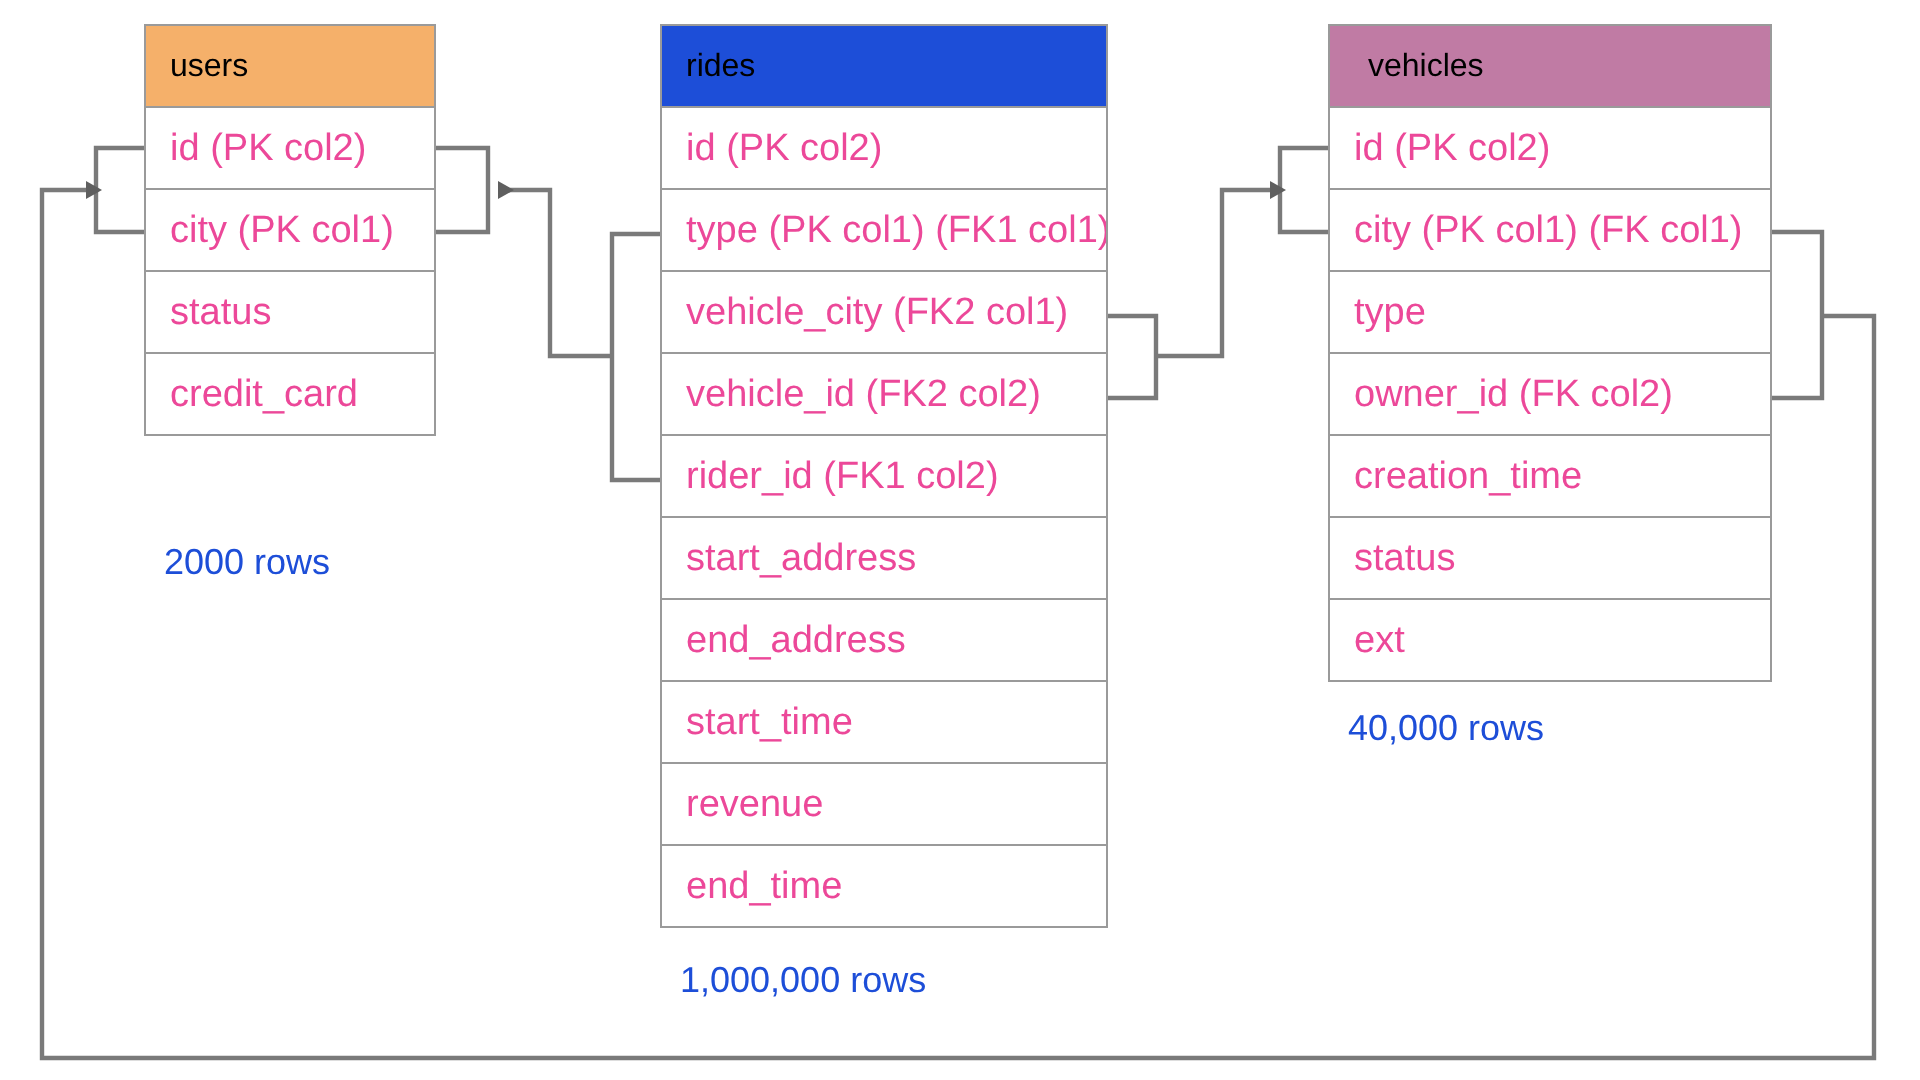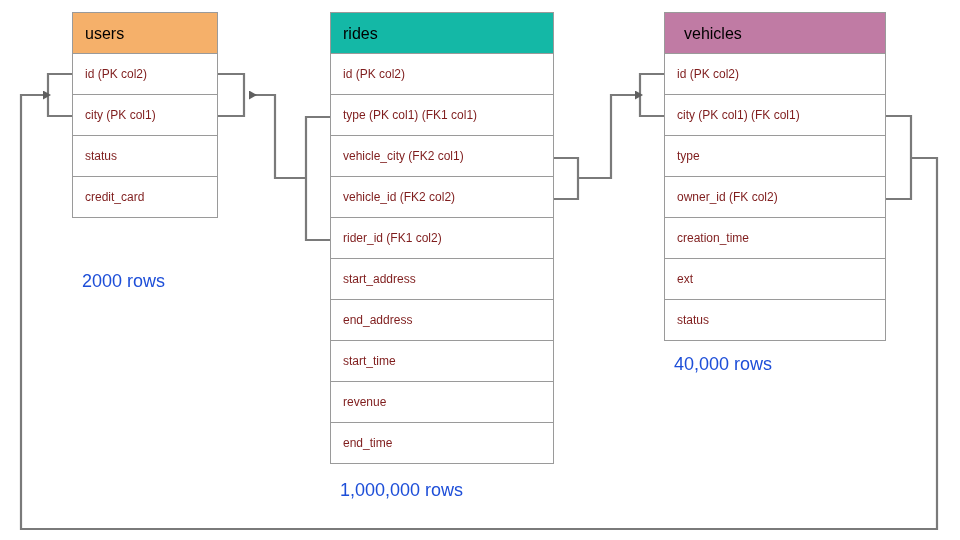--- a/index.html
+++ b/index.html
@@ -45,22 +45,22 @@
     color: #000;
     border-bottom: 1px solid #9a9a9a;
     box-sizing: border-box;
     white-space: nowrap;
     overflow: hidden;
   }
   .entity .fld {
     height: 41px;
     line-height: 41px;
     padding: 0 0 0 12px;
-    font-size: 12px;
-    color: #7f1d1d;
+    font-size: 19px;
+    color: #ec4899;
     border-bottom: 1px solid #9a9a9a;
     box-sizing: border-box;
     background: #ffffff;
     white-space: nowrap;
     overflow: hidden;
   }
   .rowcount {
     position: absolute;
     font-size: 18px;
     color: #1d4ed8;
@@ -107,39 +107,39 @@
   <div class="entity" style="left:72px; top:12px; width:146px;">
     <div class="hdr" style="background:#f5b06a;">users</div>
     <div class="fld">id (PK col2)</div>
     <div class="fld">city (PK col1)</div>
     <div class="fld">status</div>
     <div class="fld">credit_card</div>
   </div>
   <div class="rowcount" style="left:82px; top:271px;">2000 rows</div>
 
   <div class="entity" style="left:330px; top:12px; width:224px;">
-    <div class="hdr" style="background:#14b8a6;">rides</div>
+    <div class="hdr" style="background:#1d4ed8;">rides</div>
     <div class="fld">id (PK col2)</div>
     <div class="fld">type (PK col1) (FK1 col1)</div>
     <div class="fld">vehicle_city (FK2 col1)</div>
     <div class="fld">vehicle_id (FK2 col2)</div>
     <div class="fld">rider_id (FK1 col2)</div>
     <div class="fld">start_address</div>
     <div class="fld">end_address</div>
     <div class="fld">start_time</div>
     <div class="fld">revenue</div>
     <div class="fld">end_time</div>
   </div>
   <div class="rowcount" style="left:340px; top:480px;">1,000,000 rows</div>
 
   <div class="entity" style="left:664px; top:12px; width:222px;">
     <div class="hdr" style="background:#c07ba4;padding-left:19px;">vehicles</div>
     <div class="fld">id (PK col2)</div>
     <div class="fld">city (PK col1) (FK col1)</div>
     <div class="fld">type</div>
     <div class="fld">owner_id (FK col2)</div>
     <div class="fld">creation_time</div>
+    <div class="fld">status</div>
     <div class="fld">ext</div>
-    <div class="fld">status</div>
   </div>
   <div class="rowcount" style="left:674px; top:354px;">40,000 rows</div>
 
 </div>
 
 </body></html>

